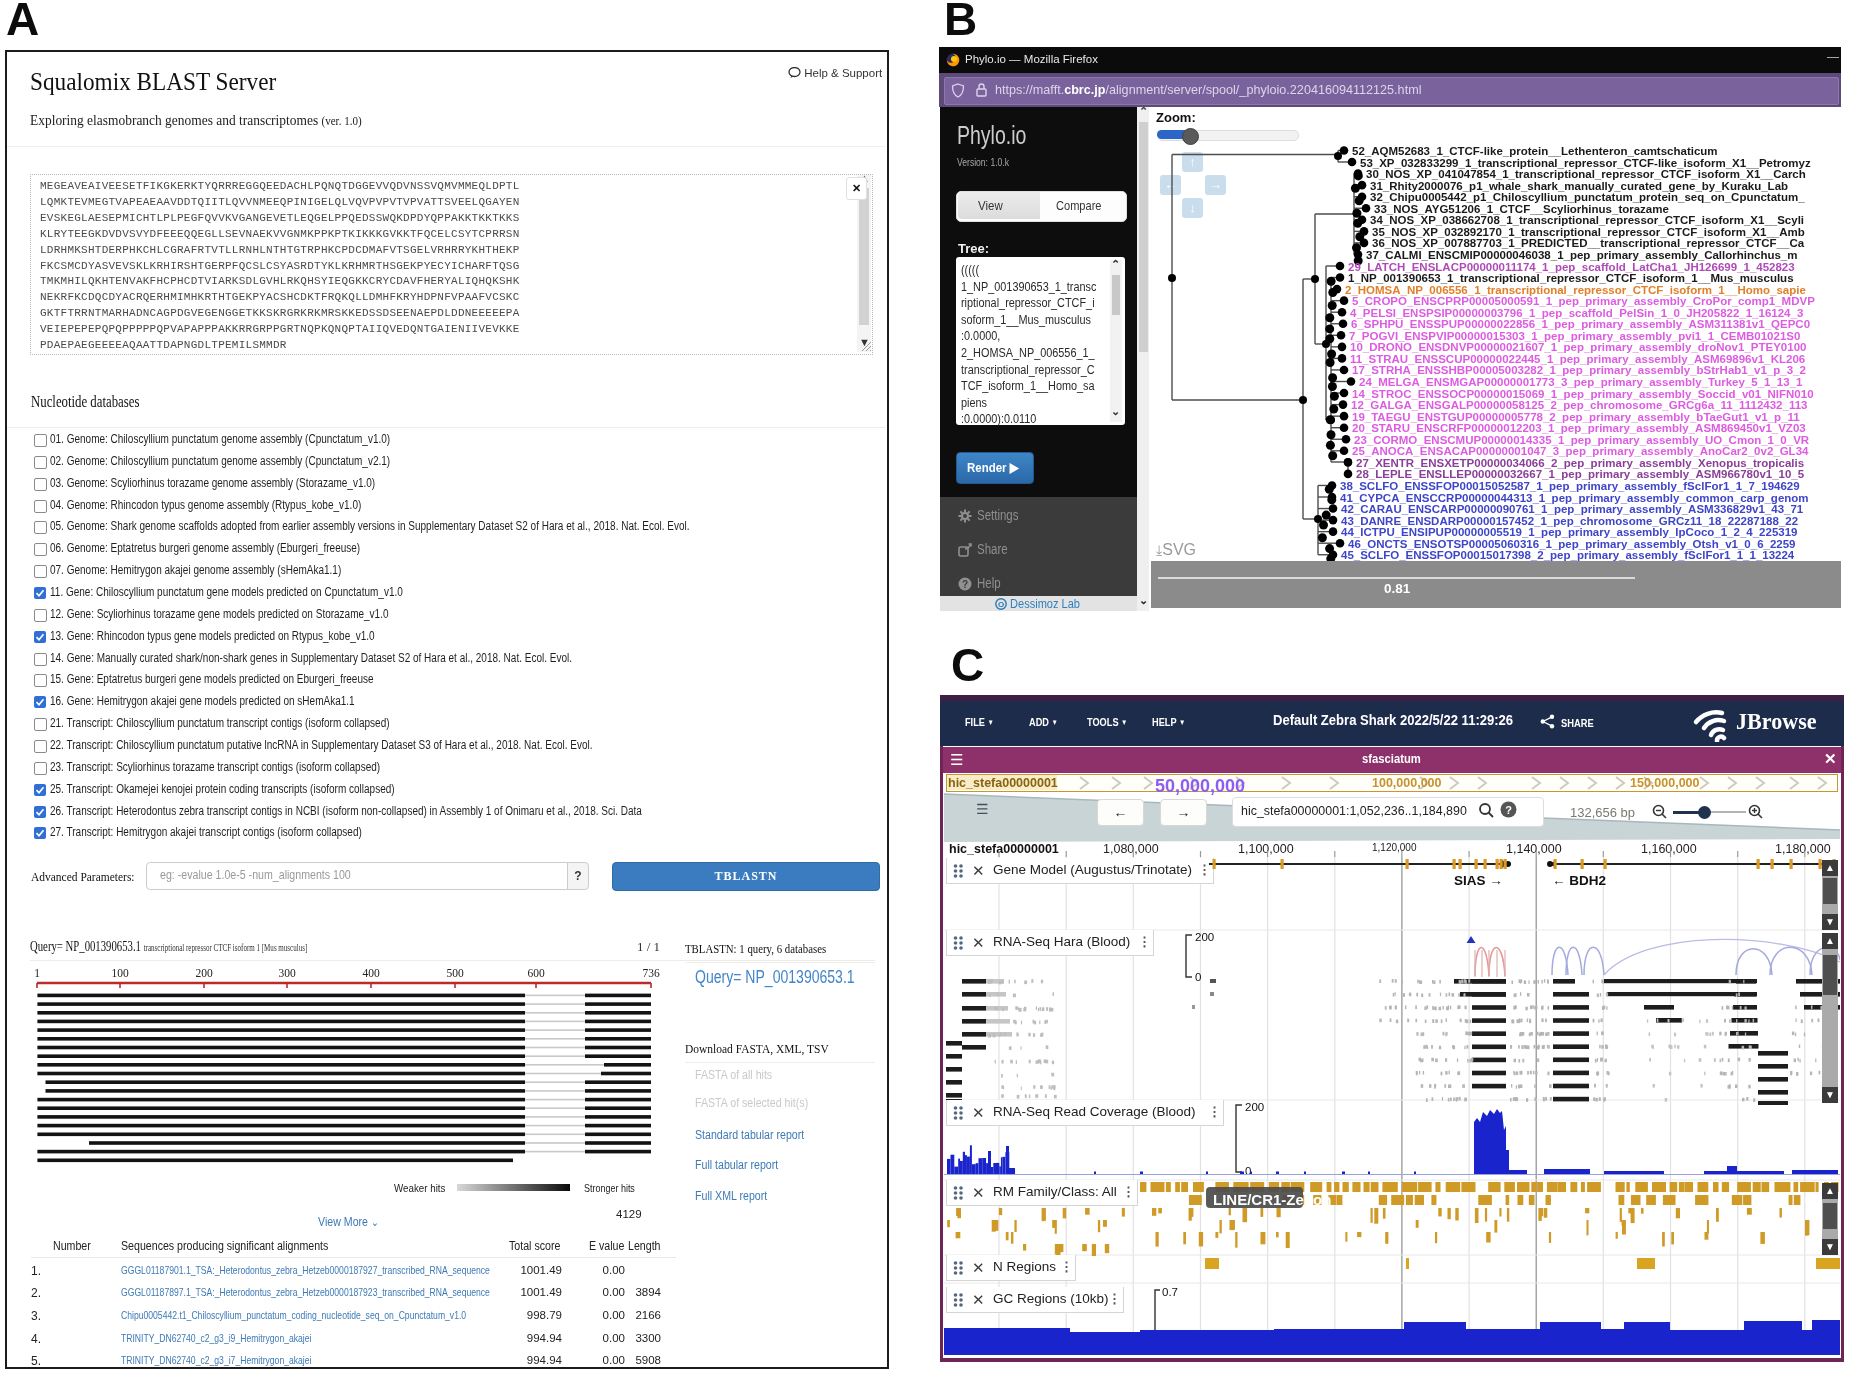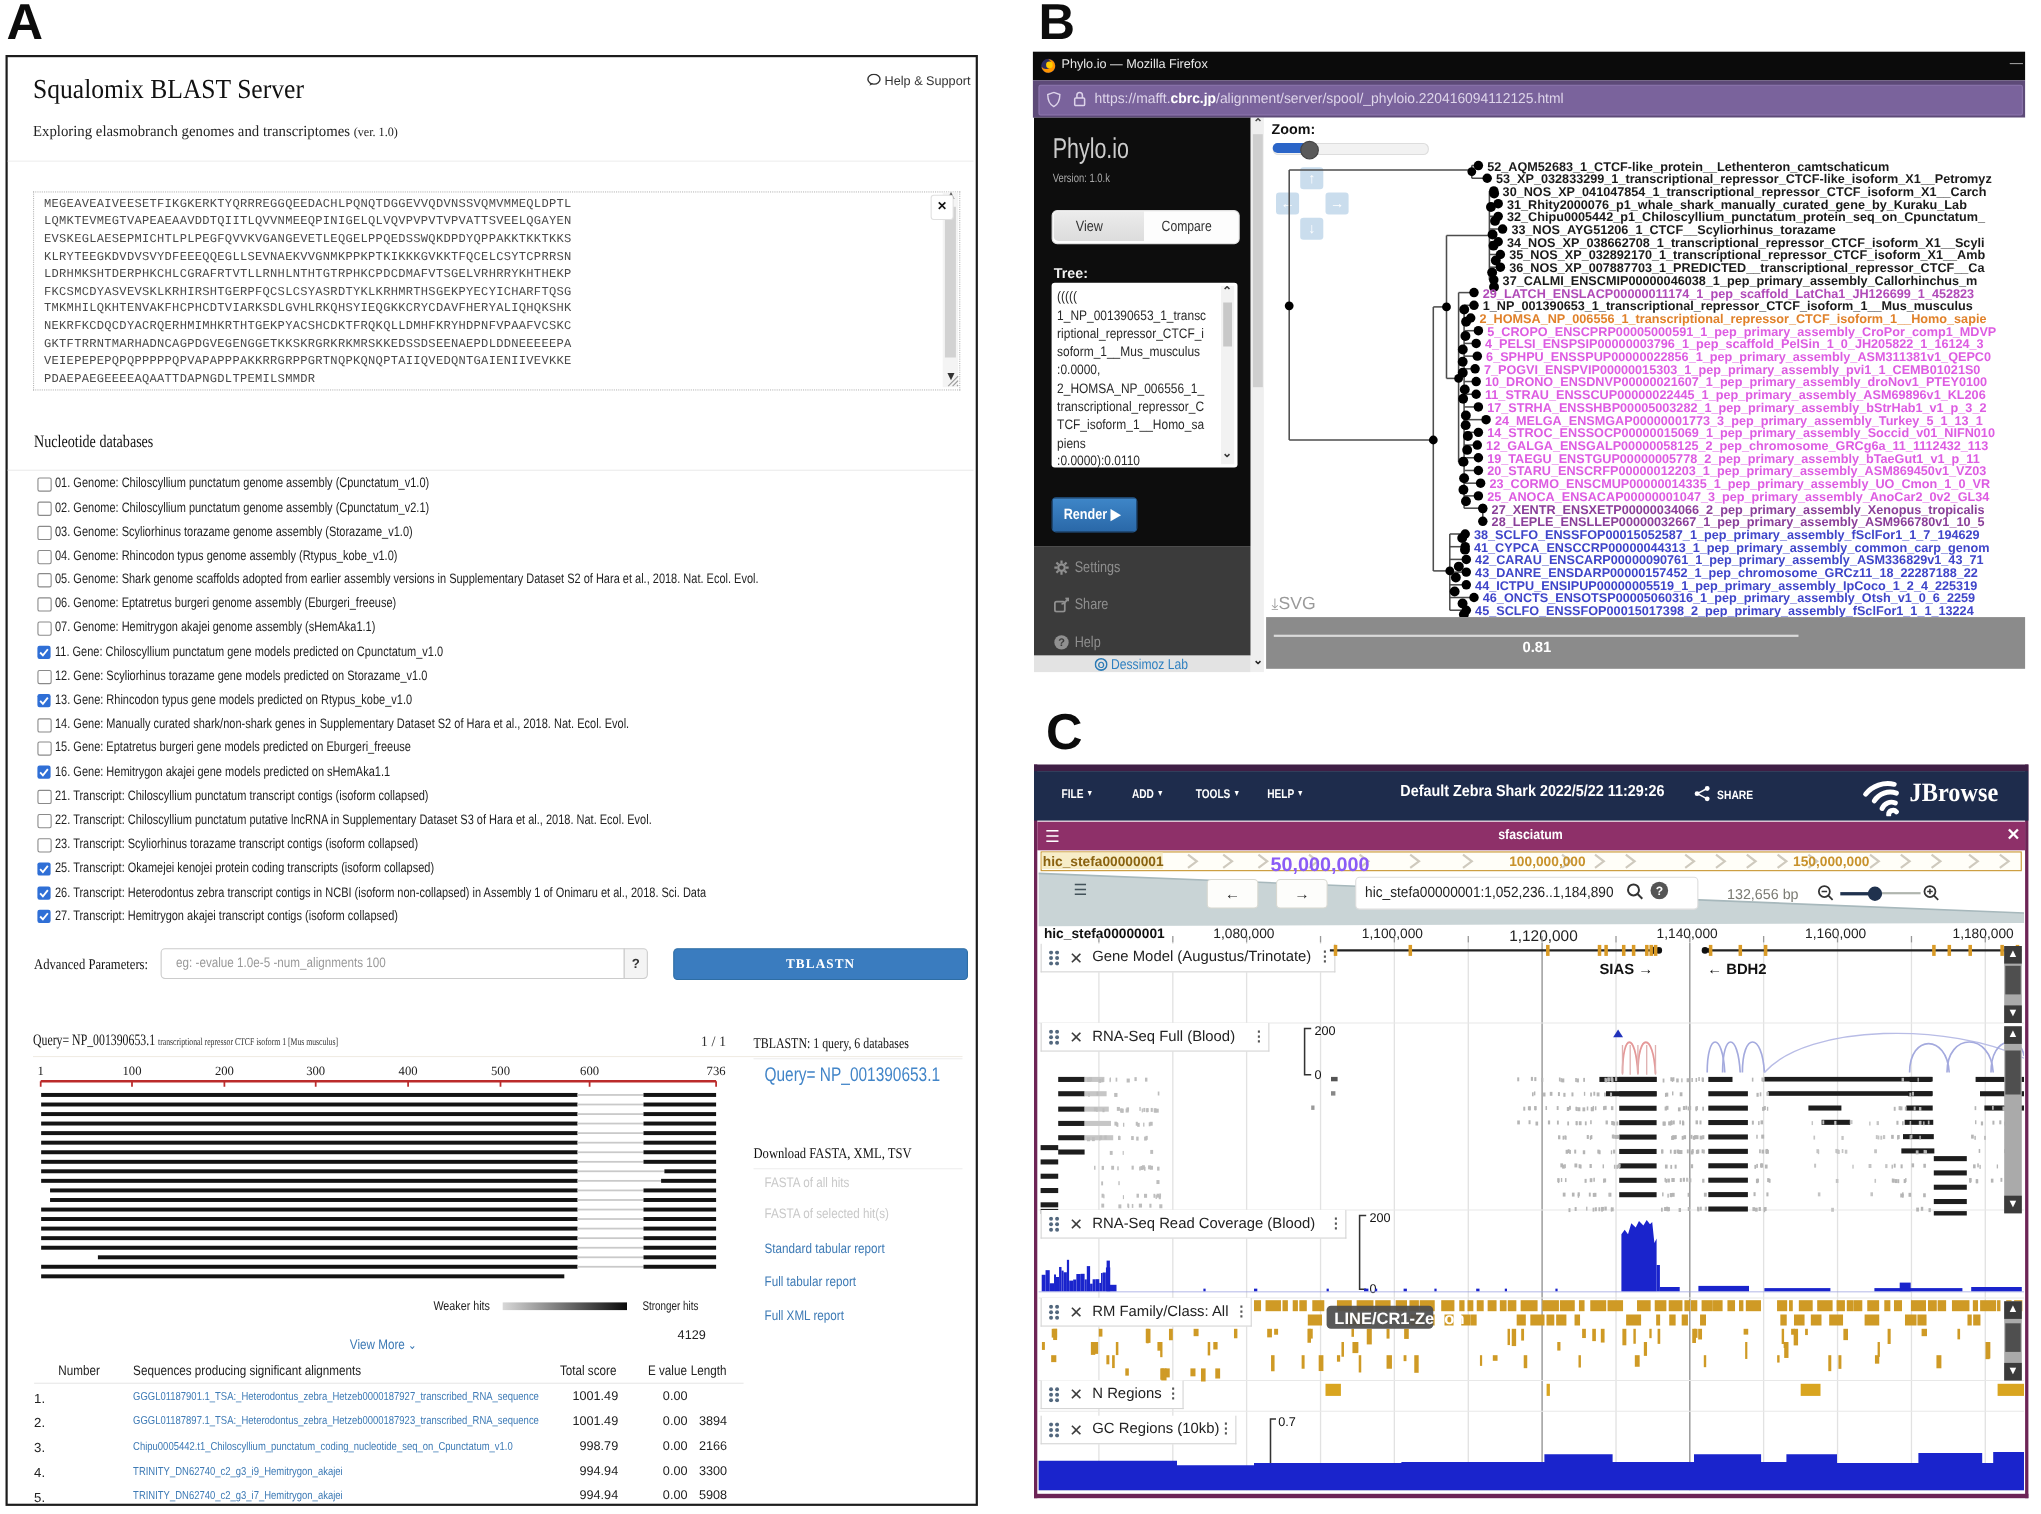--- a/index.html
+++ b/index.html
@@ -562,21 +562,21 @@
     <div class="abs" style="left:1698px;top:806px;width:13px;height:13px;background:#20324e;border-radius:50%;"></div>
     <svg class="abs" style="left:1748px;top:804px;" width="16" height="16">
       <circle cx="6.5" cy="6.5" r="5" fill="none" stroke="#333" stroke-width="1.6"></circle>
       <line x1="10" y1="10" x2="14" y2="14" stroke="#333" stroke-width="1.6"></line>
       <line x1="4" y1="6.5" x2="9" y2="6.5" stroke="#333" stroke-width="1.4"></line>
       <line x1="6.5" y1="4" x2="6.5" y2="9" stroke="#333" stroke-width="1.4"></line>
     </svg>
     <div class="abs nw" style="left:949px;top:842px;font-size:12.5px;color:#111;font-weight:bold;">hic_stefa00000001</div>
     <div class="abs nw" style="left:1103px;top:842px;font-size:12.5px;color:#222;">1,080,000</div>
     <div class="abs nw" style="left:1238px;top:842px;font-size:12.5px;color:#222;">1,100,000</div>
-    <div class="abs nw" style="left:1372px;top:842px;font-size:14px;color:#222;">1,120,000</div>
+    <div class="abs nw" style="left:1372px;top:842px;font-size:10px;color:#222;">1,120,000</div>
     <div class="abs nw" style="left:1506px;top:842px;font-size:12.5px;color:#222;">1,140,000</div>
     <div class="abs nw" style="left:1641px;top:842px;font-size:12.5px;color:#222;">1,160,000</div>
     <div class="abs nw" style="left:1775px;top:842px;font-size:12.5px;color:#222;">1,180,000</div>
     <svg class="abs" style="left:944px;top:857px;" width="896" height="498">
       <line x1="55.0" y1="0" x2="55.0" y2="498" stroke="#e2e2e2" stroke-width="1.2"></line>
       <line x1="122.2" y1="0" x2="122.2" y2="498" stroke="#e2e2e2" stroke-width="1.2"></line>
       <line x1="189.3" y1="0" x2="189.3" y2="498" stroke="#e2e2e2" stroke-width="1.2"></line>
       <line x1="256.5" y1="0" x2="256.5" y2="498" stroke="#e2e2e2" stroke-width="1.2"></line>
       <line x1="323.6" y1="0" x2="323.6" y2="498" stroke="#e2e2e2" stroke-width="1.2"></line>
       <line x1="390.8" y1="0" x2="390.8" y2="498" stroke="#e2e2e2" stroke-width="1.2"></line>
@@ -656,21 +656,21 @@
       <g fill="#53687e">
         <circle cx="2.5" cy="2" r="1.8"></circle>
         <circle cx="8" cy="2" r="1.8"></circle>
         <circle cx="2.5" cy="7" r="1.8"></circle>
         <circle cx="8" cy="7" r="1.8"></circle>
         <circle cx="2.5" cy="12" r="1.8"></circle>
         <circle cx="8" cy="12" r="1.8"></circle>
       </g>
     </svg>
     <div class="abs nw" style="left:972px;top:934px;font-size:15px;color:#3d3d3d;">✕</div>
-    <div class="abs nw" style="left:993px;top:934px;font-size:13.5px;color:#222;">RNA-Seq Full (Blood)</div>
+    <div class="abs nw" style="left:993px;top:934px;font-size:13.5px;color:#222;">RNA-Seq Hara (Blood)</div>
     <div class="abs nw" style="left:1138px;top:934px;font-size:13px;color:#555;font-weight:bold;">⋮</div>
     <svg class="abs" style="left:1178px;top:932px;" width="60" height="50">
       <path d="M14,3 H8 V45 H14" stroke="#333" stroke-width="1.4" fill="none"></path>
       <text x="17" y="9" font-size="11.5" fill="#111" font-family="Liberation Sans,sans-serif">200</text>
       <text x="17" y="49" font-size="11.5" fill="#111" font-family="Liberation Sans,sans-serif">0</text>
     </svg>
     <svg class="abs" style="left:944px;top:930px;" width="896" height="175" fill="none">
       <path d="M527,6 l4.5,7 h-9 z" fill="#2233bb"></path>
       <path d="M531,46 C531,8 543,8 545,46" stroke="#e59898" stroke-width="1.6"></path>
       <path d="M545,46 C545,8 559,8 561,46" stroke="#e59898" stroke-width="1.6"></path>

